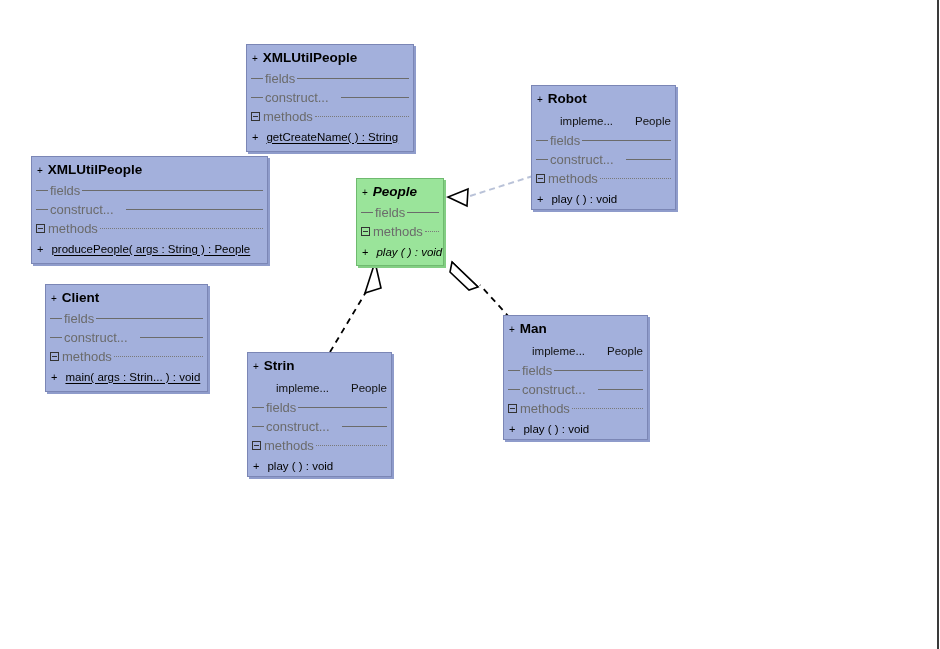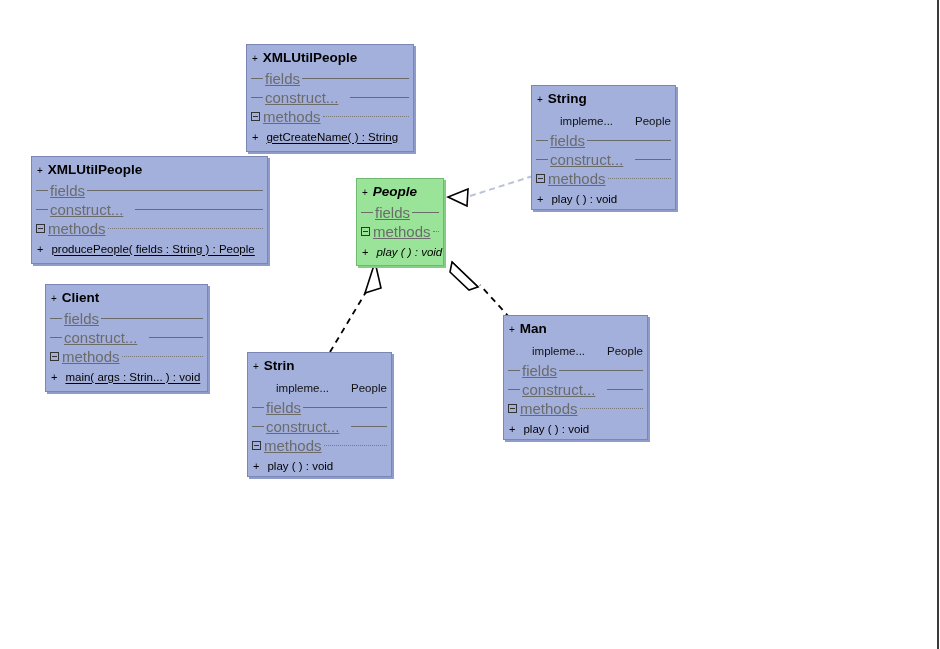--- a/index.html
+++ b/index.html
@@ -74,23 +74,22 @@
     font-size:11.5px;
     color:#111;
     padding-left:28px;
     justify-content:flex-start;
   }
   .row.implements .tgt{margin-left:22px;}
 
   
   .row.compart{
     height:19px;
-    font-size:15px;
+    font-size:13px;
     color:#6b6b6b;
-    text-decoration:underline;
   }
   .row.compart .lead{
     display:inline-block;
     width:12px;
     height:1px;
     background:#6b6b6b;
     margin-right:2px;
   }
   .row.compart .toggle{
     display:inline-block;
@@ -219,21 +218,21 @@
       <span class="gapseg"></span>
       <span class="rule"></span>
     </div>
     <div class="row compart">
       <span class="toggle"></span>
       <span class="lbl">methods</span>
       <span class="rule dotted"></span>
     </div>
     <div class="row member">
       <span class="vis">+</span>
-      <span class="sig">producePeople( fields : String ) : People</span>
+      <span class="sig">producePeople( args : String ) : People</span>
     </div>
   </div>
 
   <div class="uml-box" id="box-client" style="left:45px;top:284px;width:163px;height:108px;">
     <div class="row title">
       <span class="vis">+</span>
       <span class="name">Client</span>
     </div>
     <div class="row compart">
       <span class="lead"></span>
@@ -274,21 +273,21 @@
     </div>
     <div class="row member">
       <span class="vis">+</span>
       <span class="sig">play ( ) : void</span>
     </div>
   </div>
 
   <div class="uml-box" id="box-robot" style="left:531px;top:85px;width:145px;height:125px;">
     <div class="row title">
       <span class="vis">+</span>
-      <span class="name">String</span>
+      <span class="name">Robot</span>
     </div>
     <div class="row implements">
       <span class="kw">impleme...</span>
       <span class="tgt">People</span>
     </div>
     <div class="row compart">
       <span class="lead"></span>
       <span class="lbl">fields</span>
       <span class="rule"></span>
     </div>

